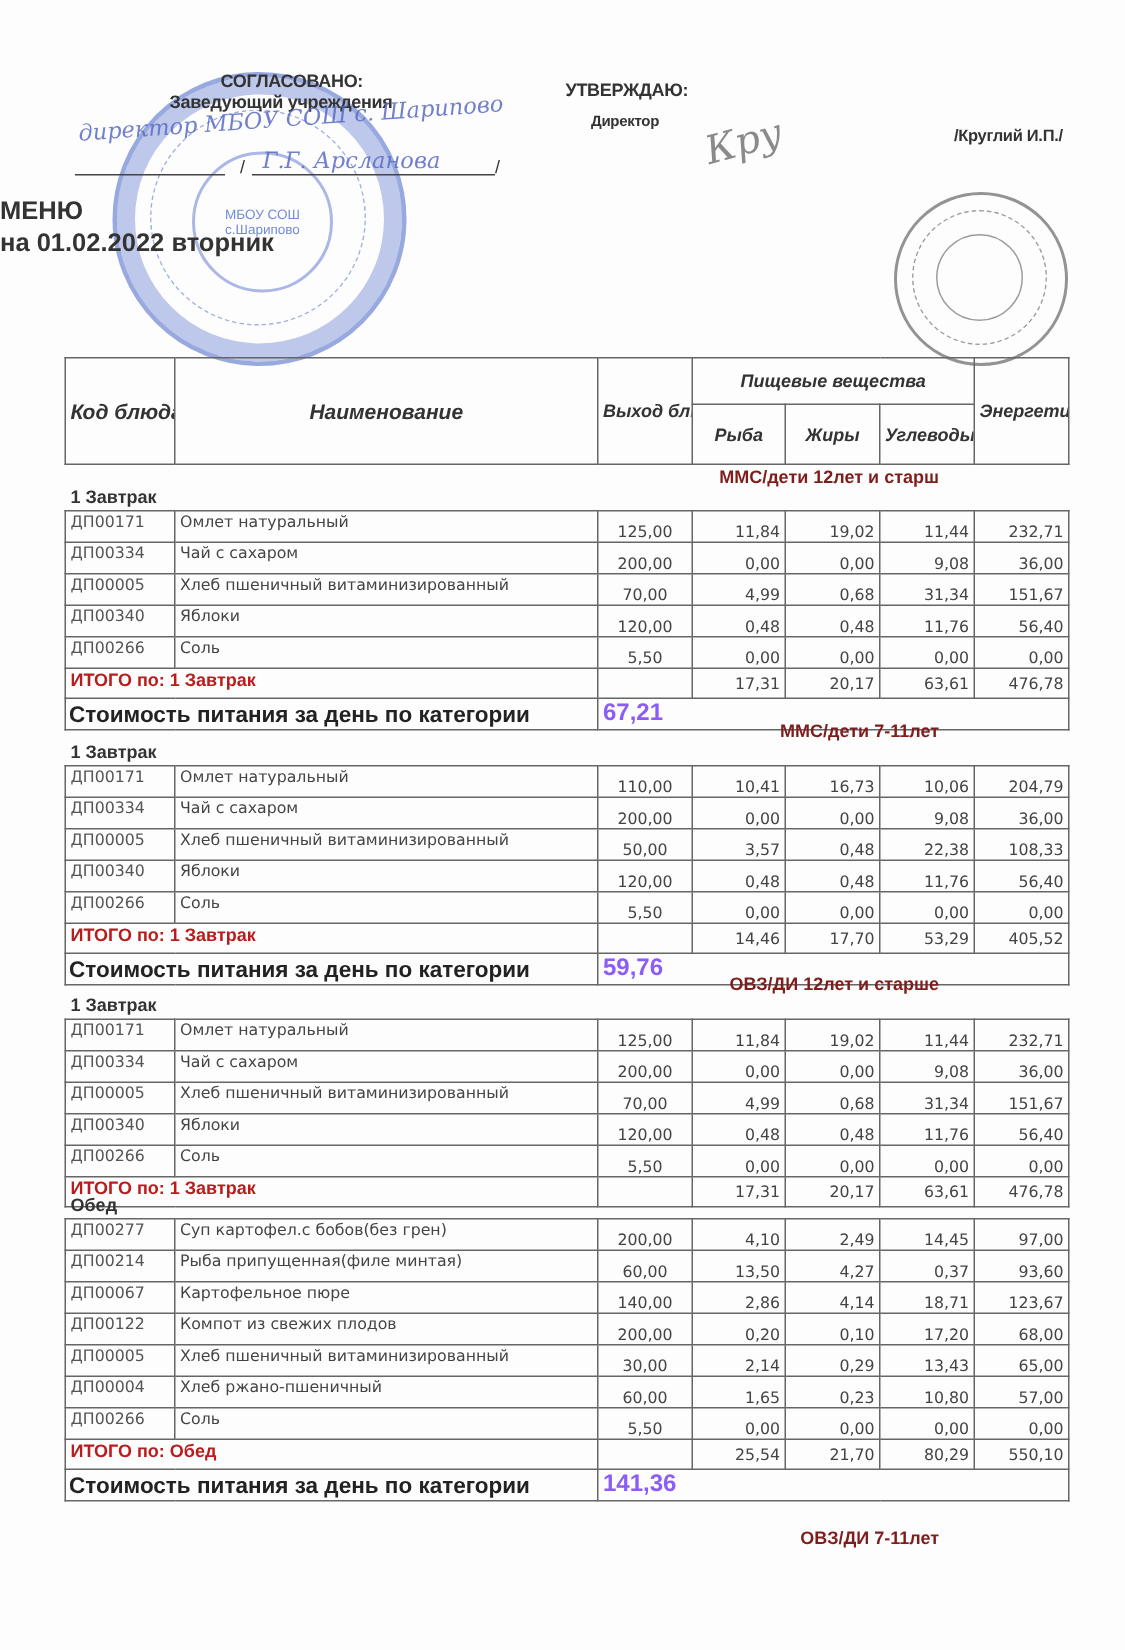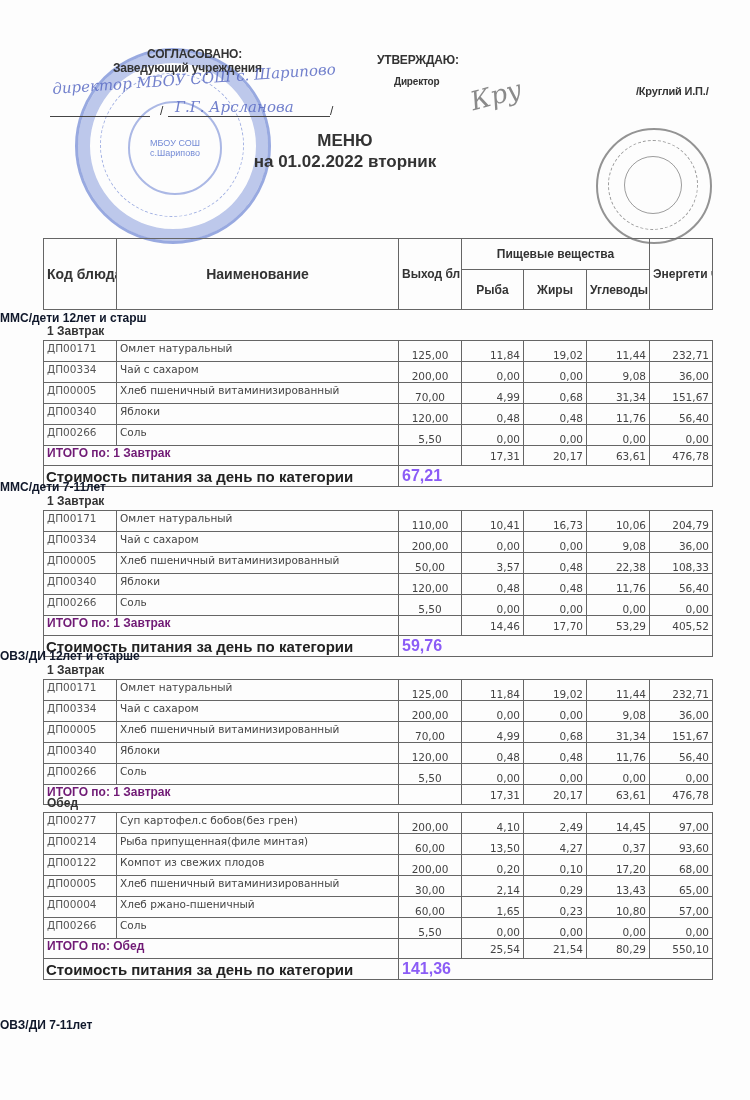--- a/index.html
+++ b/index.html
@@ -7,21 +7,21 @@
     width: 750px; height: 1100px; overflow: hidden;
     background: #fdfdfd;
     font-family: "DejaVu Sans", sans-serif;
     color: #222;
     position: relative;
   }
   .abs { position: absolute; }
   .hdr-text { font-family: "Liberation Sans", sans-serif; font-weight: bold; font-size: 12px; color: #333; letter-spacing: -0.2px; }
   .handwriting { font-family: "DejaVu Serif", serif; font-style: italic; color: #5a6bc4; font-size: 15px; opacity: 0.85; }
   .sigline { border-bottom: 1px solid #444; height: 0; }
-  .title { font-family: "Liberation Sans", sans-serif; font-weight: bold; font-size: 17px; color: #333; text-align: center; }
+  .title { font-family: "Liberation Sans", sans-serif; font-weight: bold; font-size: 17px; color: #333; text-align: left; }
 
   
   .stamp-blue {
     left: 75px; top: 48px; width: 190px; height: 190px;
     border-radius: 50%;
     border: 3px solid rgba(70,100,200,0.55);
     box-shadow: inset 0 0 0 10px rgba(255,255,255,0), inset 0 0 0 12px rgba(70,100,200,0.35);
   }
   .stamp-blue .inner {
     position: absolute; left: 50px; top: 50px; width: 90px; height: 90px; border-radius: 50%;
@@ -50,37 +50,37 @@
   col.c-code { width: 73px; }
   col.c-name { width: 282px; }
   col.c-out { width: 63px; }
   col.c-b { width: 62px; }
   col.c-z { width: 63px; }
   col.c-u { width: 63px; }
   col.c-e { width: 63px; }
 
   .head th {
     font-family: "Liberation Sans", sans-serif; font-weight: bold; color: #333;
-    font-size: 12px; line-height: 14px; white-space: normal;
+    font-size: 12px; line-height: 14px; white-space: normal; font-style: italic;
   }
   .head .big { font-size: 14px; line-height: 17px; }
 
   .row td { height: 19px; font-size: 10.5px; color: #444; }
   .row td.code { color: #555; font-size: 10.5px; vertical-align: top; padding-top: 1px; }
   .row td.name { vertical-align: top; padding-top: 1px; }
   .row td.num { text-align: right; vertical-align: bottom; padding-bottom: 0px; }
   .row td.out { text-align: center; vertical-align: bottom; }
   .total td { height: 19px; font-size: 10.5px; color: #444; }
-  .total td.lbl { font-family: "Liberation Sans", sans-serif; font-weight: bold; font-size: 12px; color: #701a75; vertical-align: top; }
+  .total td.lbl { font-family: "Liberation Sans", sans-serif; font-weight: bold; font-size: 12px; color: #b91c1c; vertical-align: top; }
   .cost td { height: 20px; }
   .cost td.lbl { font-family: "Liberation Sans", sans-serif; font-weight: bold; font-size: 15px; color: #222; padding-left: 2px; }
   .cost td.val { font-family: "Liberation Sans", sans-serif; font-weight: bold; font-size: 16px; color: #8b5cf6; border-right: none; }
   .cost td.blank { border-left: none; }
 
-  .cat { position: absolute; width: 750px; left: 0; text-align: left; font-family: "Liberation Sans", sans-serif; font-weight: bold; font-size: 12px; color: #0f172a; }
+  .cat { position: absolute; width: 626px; left: 0; text-align: right; font-family: "Liberation Sans", sans-serif; font-weight: bold; font-size: 12px; color: #7f1d1d; }
   .meal { position: absolute; left: 47px; font-family: "Liberation Sans", sans-serif; font-weight: bold; font-size: 12px; color: #333; }
 </style>
 </head>
 <body>
 
 <div class="abs stamp-blue">
   <div class="ring2"></div>
   <div class="inner">
     <span>МБОУ СОШ</span>
     <span>с.Шарипово</span>
@@ -385,20 +385,29 @@
     <tr class="row">
       <td class="code">ДП00214</td>
       <td class="name">Рыба припущенная(филе минтая)</td>
       <td class="out">60,00</td>
       <td class="num">13,50</td>
       <td class="num">4,27</td>
       <td class="num">0,37</td>
       <td class="num">93,60</td>
     </tr>
     <tr class="row">
+      <td class="code">ДП00067</td>
+      <td class="name">Картофельное пюре</td>
+      <td class="out">140,00</td>
+      <td class="num">2,86</td>
+      <td class="num">4,14</td>
+      <td class="num">18,71</td>
+      <td class="num">123,67</td>
+    </tr>
+    <tr class="row">
       <td class="code">ДП00122</td>
       <td class="name">Компот из свежих плодов</td>
       <td class="out">200,00</td>
       <td class="num">0,20</td>
       <td class="num">0,10</td>
       <td class="num">17,20</td>
       <td class="num">68,00</td>
     </tr>
     <tr class="row">
       <td class="code">ДП00005</td>
@@ -424,21 +433,21 @@
       <td class="out">5,50</td>
       <td class="num">0,00</td>
       <td class="num">0,00</td>
       <td class="num">0,00</td>
       <td class="num">0,00</td>
     </tr>
     <tr class="total">
       <td colspan="2" class="lbl">ИТОГО по: Обед</td>
       <td></td>
       <td class="num" style="text-align:right;">25,54</td>
-      <td class="num" style="text-align:right;">21,54</td>
+      <td class="num" style="text-align:right;">21,70</td>
       <td class="num" style="text-align:right;">80,29</td>
       <td class="num" style="text-align:right;">550,10</td>
     </tr>
     <tr class="cost">
       <td colspan="2" class="lbl">Стоимость питания за день по категории</td>
       <td class="val">141,36</td>
       <td colspan="4" class="blank"></td>
     </tr>
   </tbody>
     </table>

